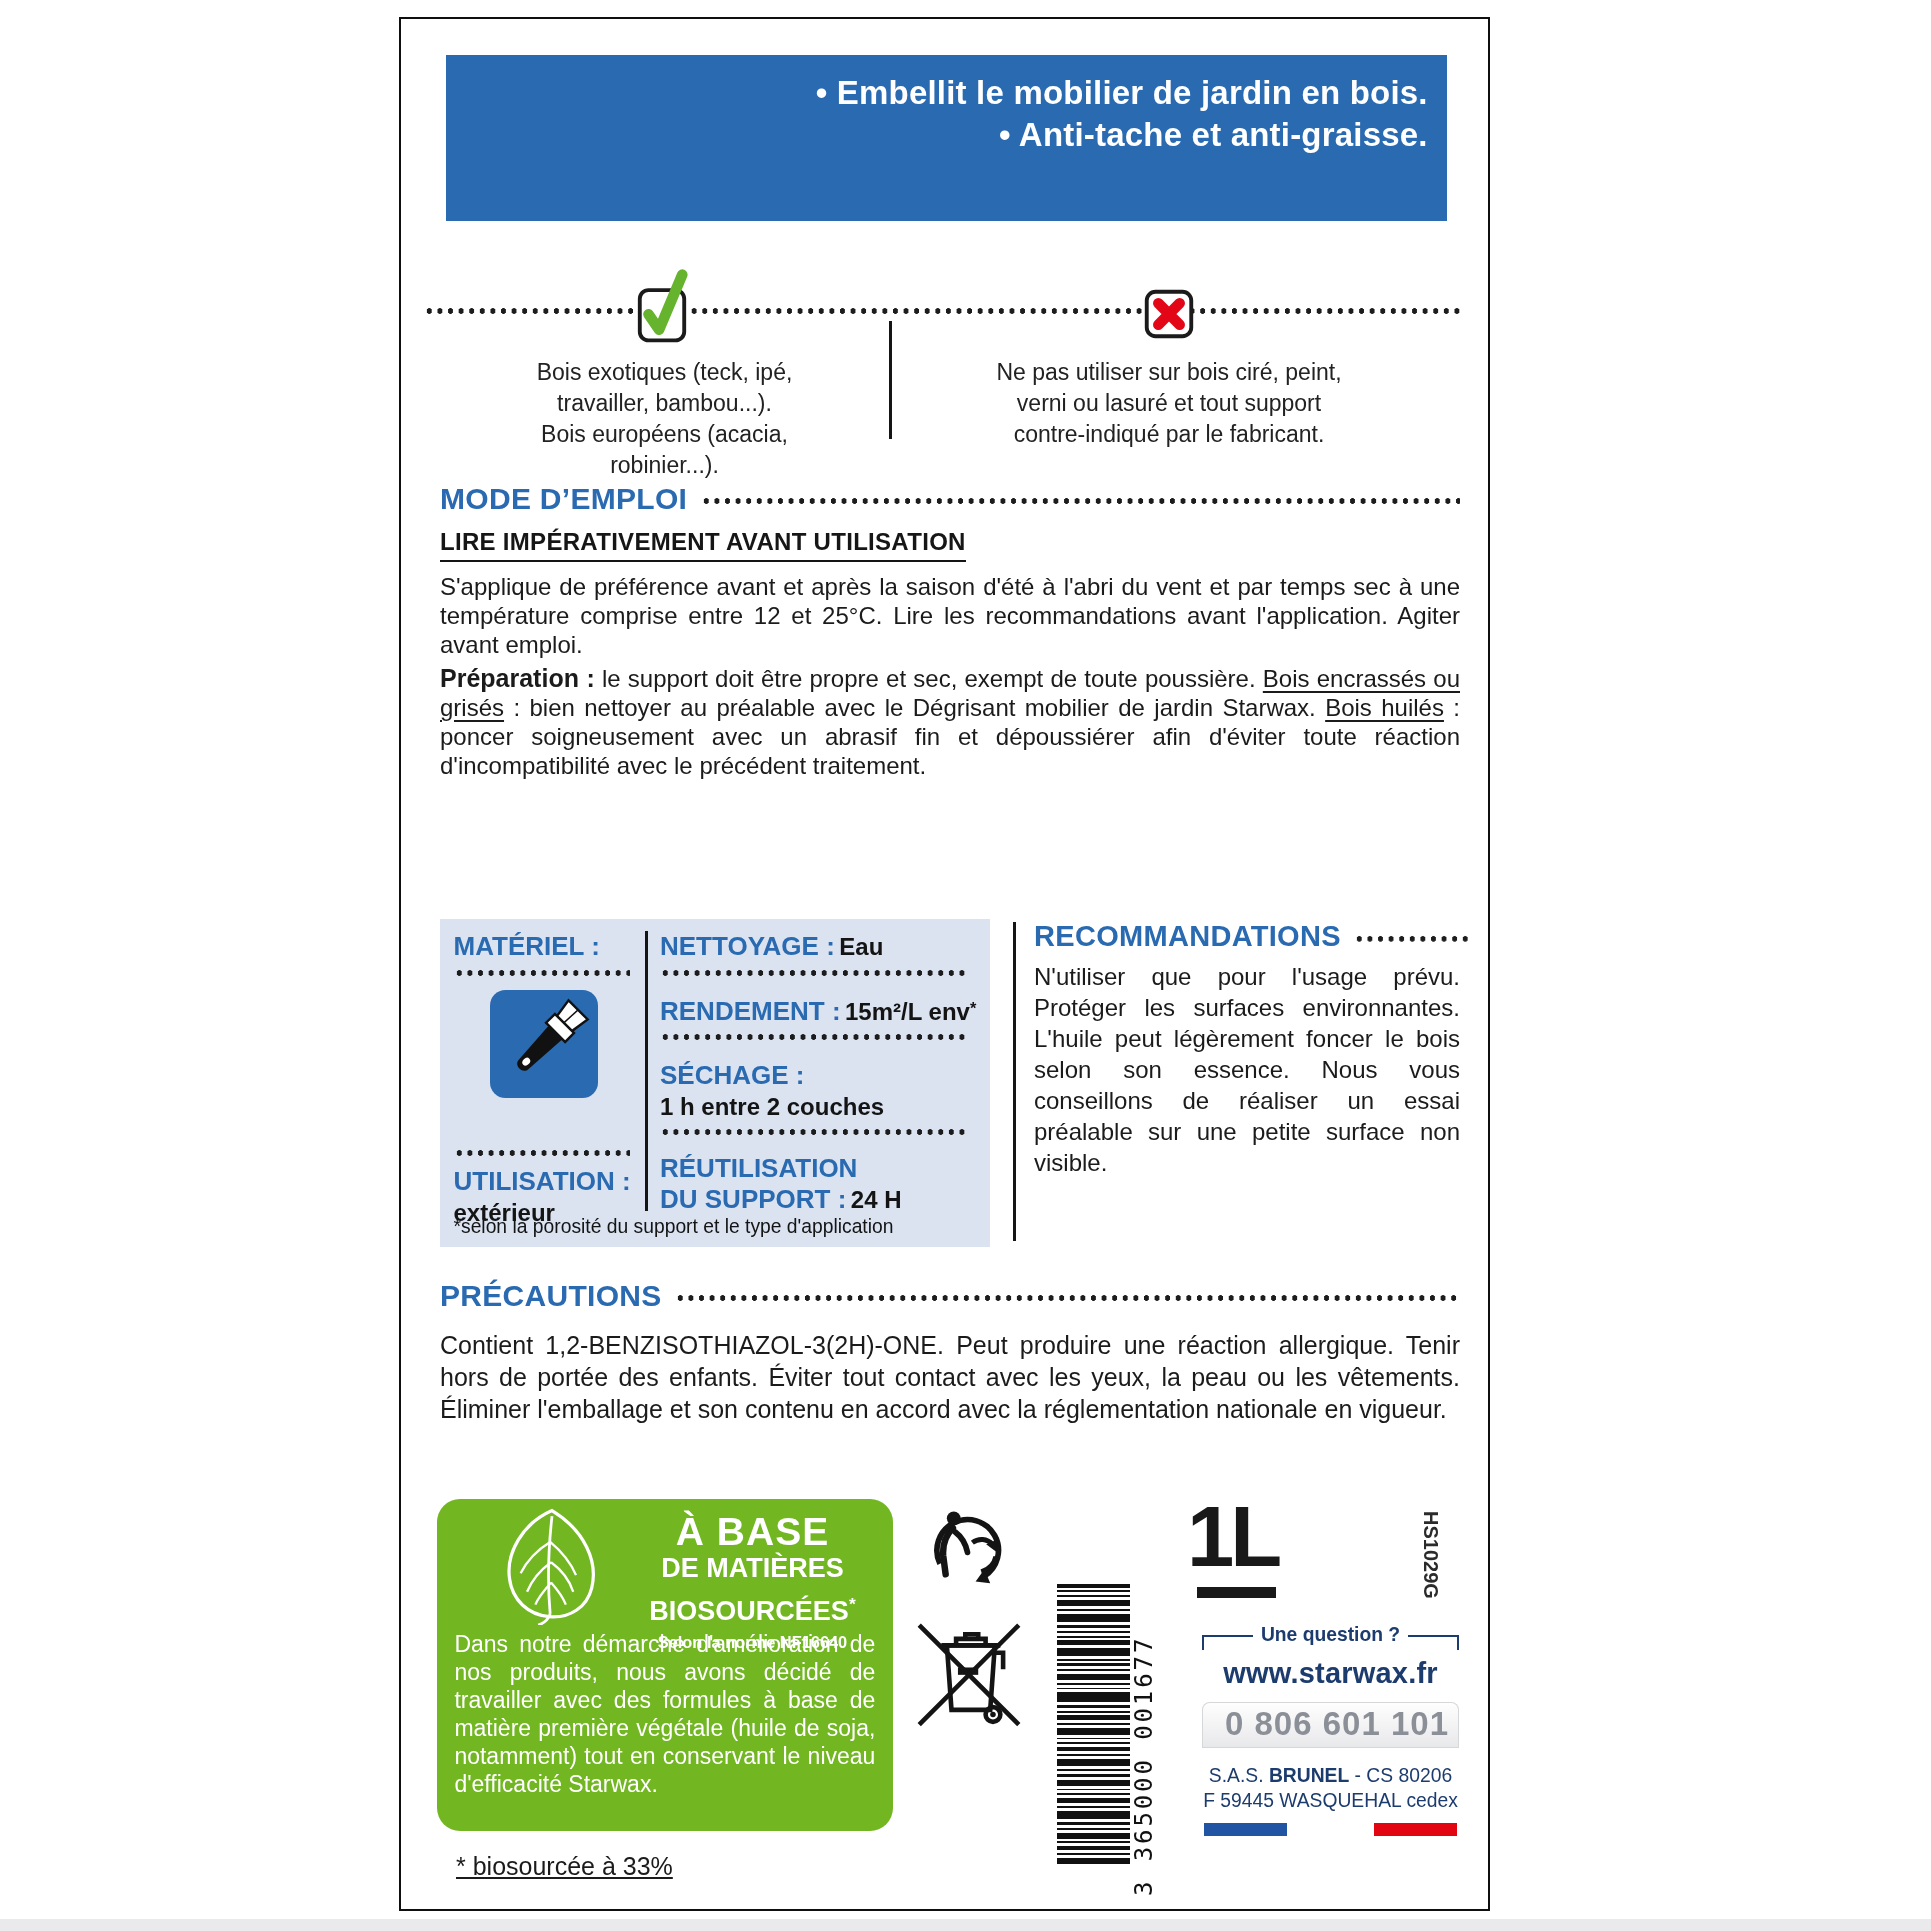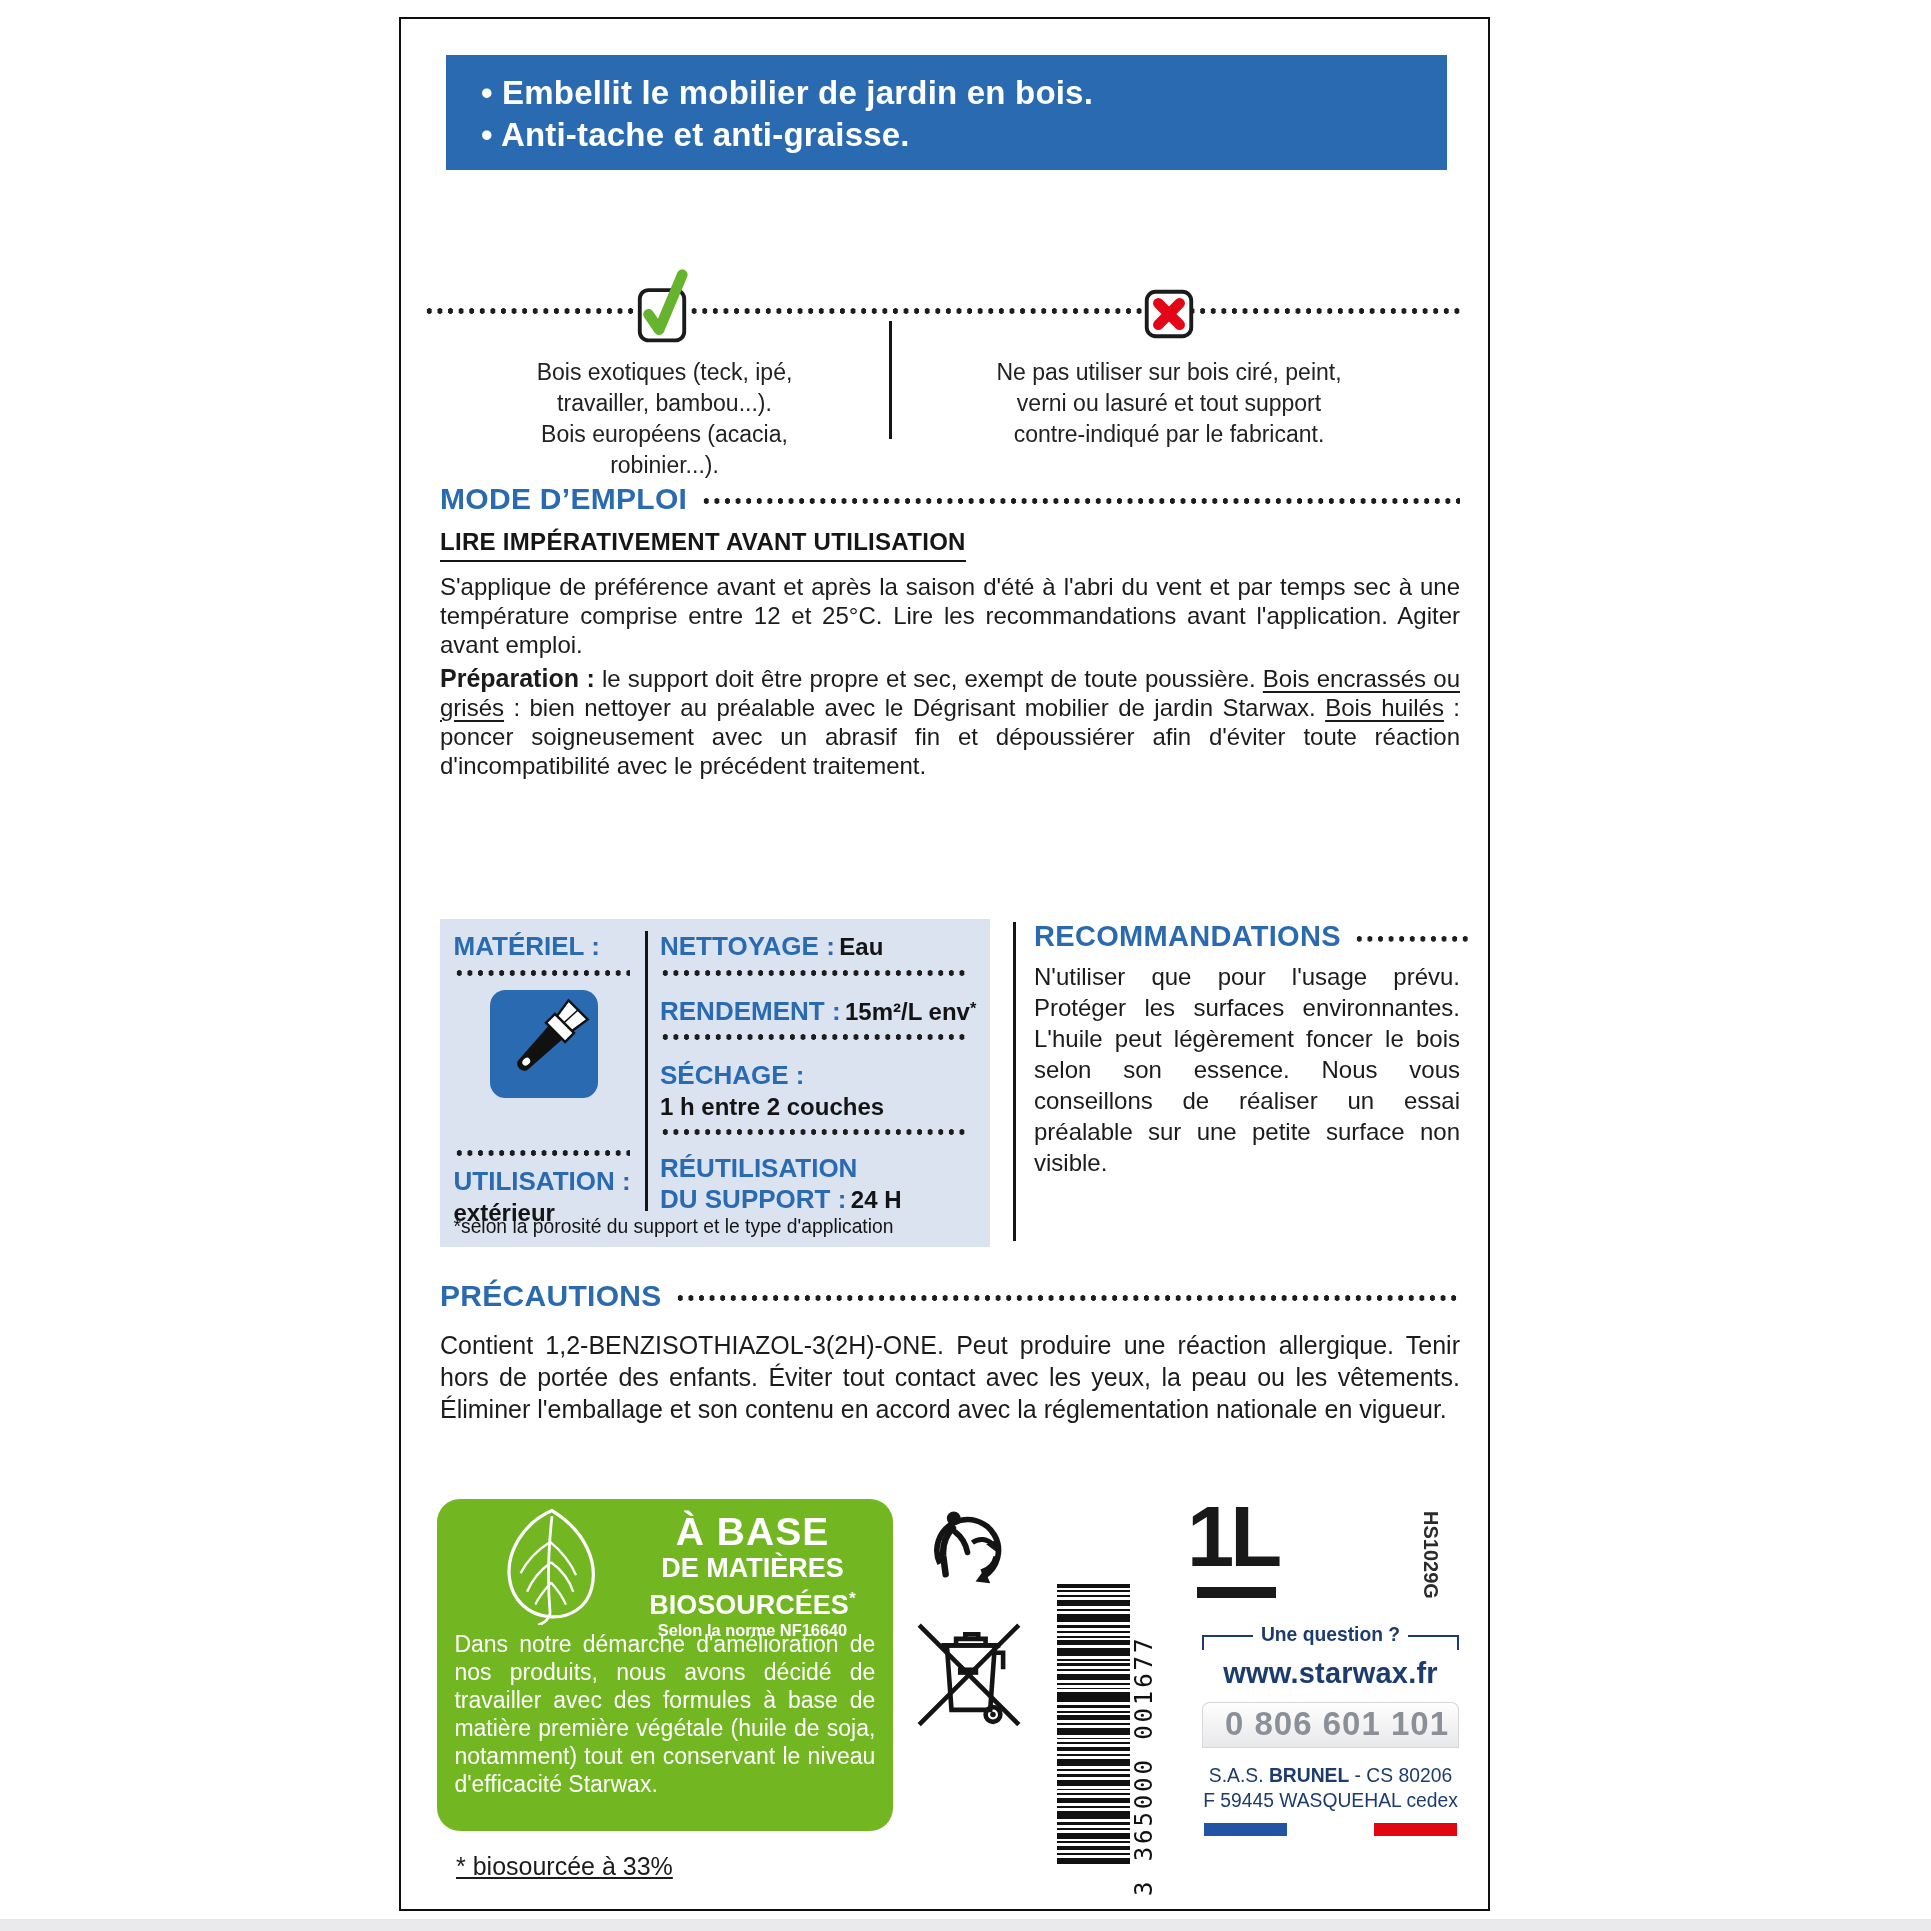--- a/index.html
+++ b/index.html
@@ -18,22 +18,22 @@
   .page{position:relative;width:1931px;height:1931px;background:#fff;overflow:hidden;}
   .floor-strip{position:absolute;left:0;top:1919px;width:1931px;height:11.6px;background:#eaeaec;}
 
   .label{position:absolute;left:399px;top:17.4px;width:1091px;height:1894px;background:#fff;border:2.9px solid #0f0f0f;}
 
   
   .dots{height:7.7px;background-image:radial-gradient(circle,#1c1c1c 2.5px,transparent 2.9px);
         background-size:10.6px 7.7px;background-repeat:repeat-x;background-position:left center;}
 
   
-  .hero{position:absolute;left:45px;top:36px;width:1001px;height:115px;background:var(--blue);
-        padding:16.4px 19.3px 0 35px;}
+  .hero{position:absolute;left:45px;top:36px;width:1001px;height:166px;background:var(--blue);
+        padding:16.4px 19.3px 0 35px;text-align:right;}
   .hero-line{color:#fff;font-weight:bold;font-size:33px;line-height:42px;letter-spacing:0.2px;white-space:nowrap;}
 
   
   .suit{position:absolute;left:0;top:232px;width:1091px;height:227px;}
   .suit-dots{position:absolute;left:23px;top:56px;width:1037px;}
   .suit-icon{position:absolute;background:transparent;}
   .suit-icon.check{left:231px;top:13.5px;width:60px;height:85px;}
   .suit-icon.cross{left:738px;top:33px;width:60px;height:60px;}
   .suit-col{position:absolute;text-align:center;font-size:23px;line-height:31px;color:#222;}
   .suit-col.ok{left:87px;top:106px;width:353px;}
@@ -72,21 +72,21 @@
   .precautions{position:absolute;left:39px;top:1260px;width:1020px;}
   .precautions p{margin-top:15.4px;font-size:25px;line-height:32px;text-align:justify;color:#1b1b1b;}
 
   
   .biobox{position:absolute;left:36px;top:1480px;width:456px;height:332px;background:var(--green);
           border-radius:23px;color:#fff;}
   .leaf-wrap{position:absolute;left:58px;top:5.8px;width:114px;height:120px;}
   .bio-title{position:absolute;left:183px;top:11.6px;width:265px;text-align:center;font-weight:bold;}
   .bio-t1{font-size:39px;line-height:42px;letter-spacing:1px;}
   .bio-t2{font-size:27px;line-height:30px;}
-  .bio-t3{font-size:27px;line-height:30px;}
+  .bio-t3{font-size:27px;line-height:42px;}
   .bio-t3 sup{font-size:17.4px;}
   .bio-norm{font-size:16.4px;line-height:21px;font-weight:bold;}
   .bio-body{position:absolute;left:17.4px;top:131px;width:421px;font-size:23px;line-height:28px;text-align:justify;}
   .bio-note{position:absolute;left:55px;top:1833px;font-size:25px;color:#1b1b1b;text-decoration:underline;}
 
   
   .triman{position:absolute;left:526px;top:1486px;width:81px;height:85px;}
   .bin{position:absolute;left:509px;top:1592px;width:118px;height:124px;}
 
   

